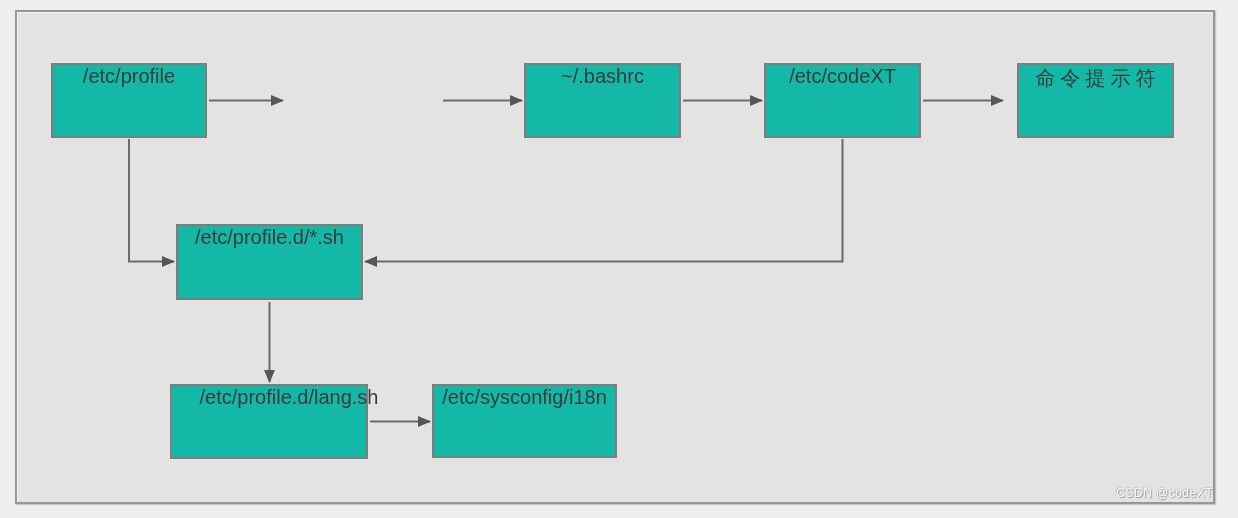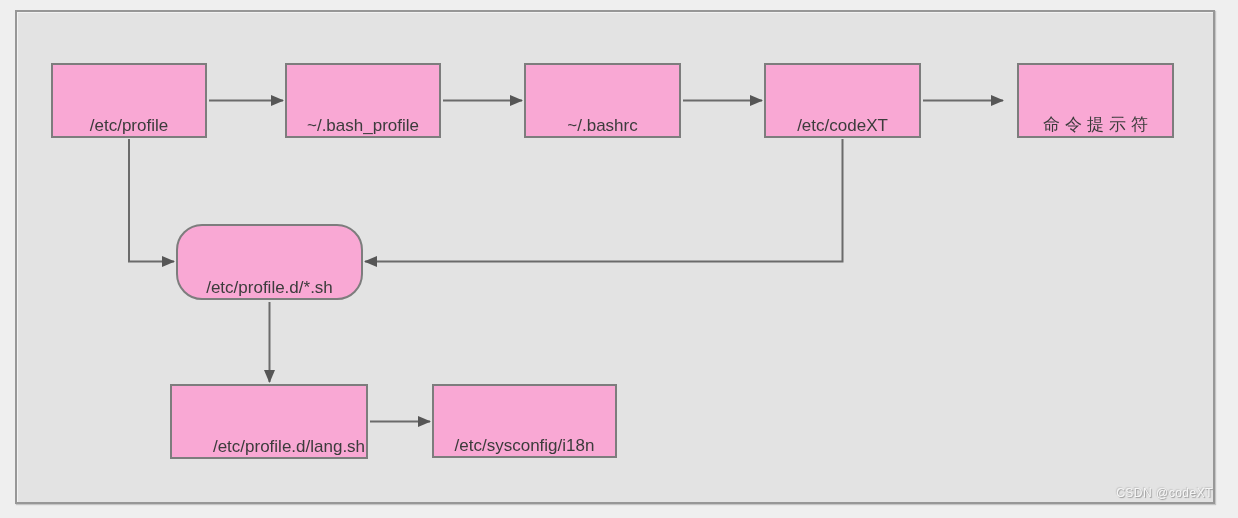--- a/index.html
+++ b/index.html
@@ -23,36 +23,36 @@
     box-shadow: inset 1px 1px 0 rgba(255,255,255,0.55), 1px 1px 1px rgba(120,120,120,0.35);
   }
   svg.edges {
     position: absolute;
     left: 0; top: 0;
     width: 1238px; height: 518px;
     pointer-events: none;
   }
   .node {
     position: absolute;
-    background: #f9a8d4;
+    background: #14b8a6;
     border: 2px solid #7d7d7d;
     display: flex;
-    align-items: flex-end;
+    align-items: flex-start;
     justify-content: center;
     color: #3c3c3c;
-    font-size: 17px;
+    font-size: 20px;
     white-space: nowrap;
   }
   .n-etc-profile  { left: 51px;   top: 63px;  width: 156px; height: 75px; }
   .n-bash-profile { left: 285px;  top: 63px;  width: 156px; height: 75px; }
   .n-bashrc       { left: 524px;  top: 63px;  width: 157px; height: 75px; }
   .n-etc-bashrc   { left: 764px;  top: 63px;  width: 157px; height: 75px; }
   .n-prompt       { left: 1005px; top: 63px;  width: 157px; height: 75px; letter-spacing: 5px; margin-left: 12px; }
   .n-prompt .node-label { margin-right: -5px; }
-  .n-profile-d    { left: 176px;  top: 224px; width: 187px; height: 76px; border-radius: 26px; }
+  .n-profile-d    { left: 176px;  top: 224px; width: 187px; height: 76px; }
   .n-lang         { left: 170px;  top: 384px; width: 198px; height: 75px; padding-left: 40px; }
   .n-i18n         { left: 432px;  top: 384px; width: 185px; height: 74px; }
   .watermark {
     position: absolute;
     right: 25px; top: 486px;
     font-size: 12px;
     color: #f7f7f7;
     text-shadow: 1px 1px 1px #9a9a9a, -1px -1px 1px #c7c7c7;
     letter-spacing: 0.5px;
   }
@@ -78,23 +78,20 @@
       <polyline points="129,139 129,261.5 174,261.5" marker-end="url(#ah)"></polyline>
       <polyline points="842.5,139 842.5,261.5 365,261.5" marker-end="url(#ah)"></polyline>
       <line x1="269.5" y1="302" x2="269.5" y2="382" marker-end="url(#ah)"></line>
       <line x1="370" y1="421.5" x2="430" y2="421.5" marker-end="url(#ah)"></line>
     </g>
   </svg>
 
   <div class="node n-etc-profile">
     <span class="node-label">/etc/profile</span>
   </div>
-  <div class="node n-bash-profile">
-    <span class="node-label">~/.bash_profile</span>
-  </div>
   <div class="node n-bashrc">
     <span class="node-label">~/.bashrc</span>
   </div>
   <div class="node n-etc-bashrc">
     <span class="node-label">/etc/codeXT</span>
   </div>
   <div class="node n-prompt">
     <span class="node-label">命令提示符</span>
   </div>
   <div class="node n-profile-d">

